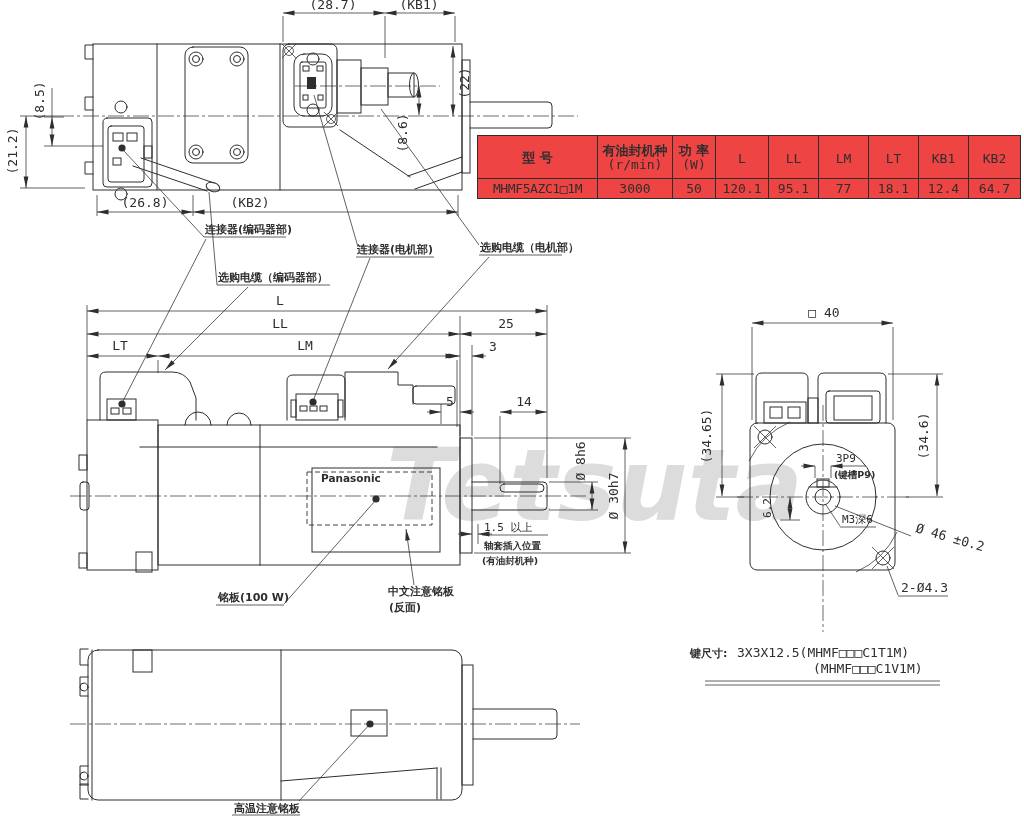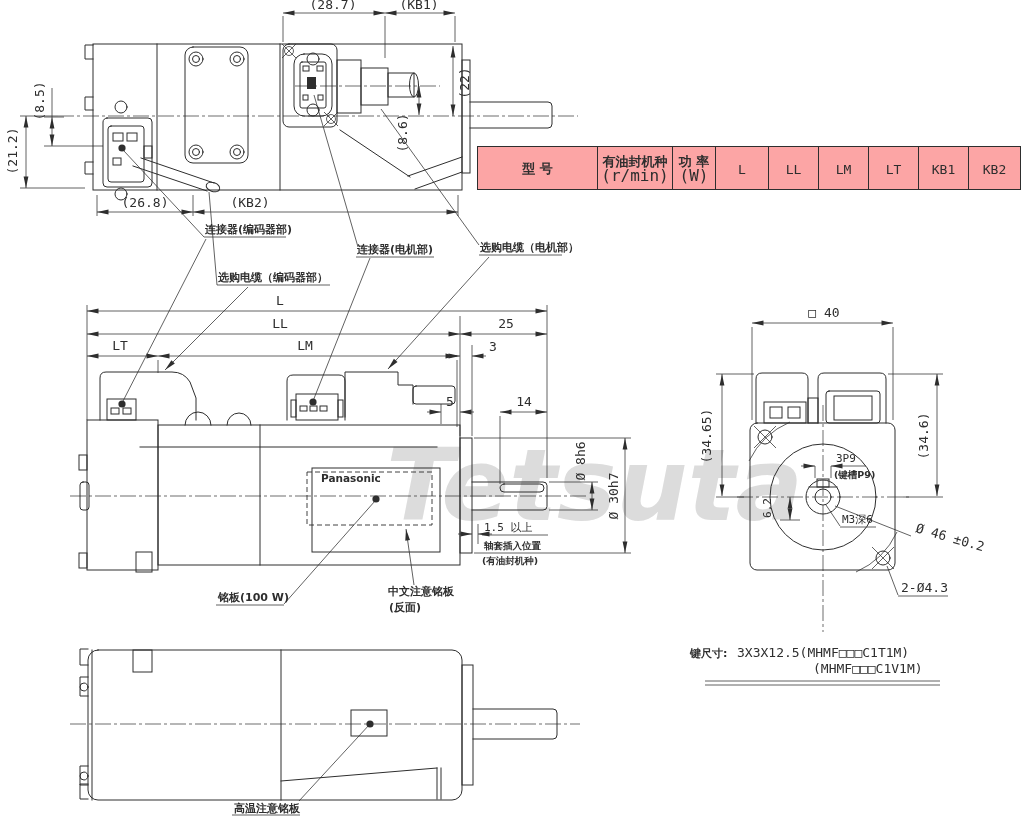--- a/index.html
+++ b/index.html
@@ -14,29 +14,29 @@
   .fk{fill:#2e2e2e;stroke:none;}
   .dt{font-size:13px;}
   .dts{font-size:11px;}
   .am{text-anchor:middle;}
   .cn{font-family:"DejaVu Sans",sans-serif;font-weight:bold;font-size:11px;}
   .cns{font-family:"DejaVu Sans",sans-serif;font-weight:bold;font-size:9.5px;}
   .brand{font-family:"DejaVu Sans",sans-serif;font-weight:bold;font-size:10.5px;}
   .wm{font-family:"DejaVu Sans",sans-serif;font-style:italic;font-weight:bold;
       font-size:100px;fill:#d6d6d6;opacity:.85;}
   
-  #spec-table{position:absolute;left:477px;top:146px;border-collapse:collapse;
-      table-layout:fixed;background:#fca5a5;}
+  #spec-table{position:absolute;left:477px;top:135px;border-collapse:collapse;
+      table-layout:fixed;background:#ef4444;}
   #spec-table td,#spec-table th{border:1px solid #2e2e2e;padding:0;margin:0;
       text-align:center;vertical-align:middle;color:#2e2e2e;overflow:hidden;
       font-family:"DejaVu Sans Mono",monospace;font-weight:normal;}
   #spec-table th{height:42px;}
   #spec-table td{height:19px;font-size:13px;}
   .hcn{font-family:"DejaVu Sans",sans-serif;font-weight:bold;font-size:13px;display:block;line-height:15px;}
-  .hsub{font-size:16px;display:block;line-height:13px;text-align:center;}
+  .hsub{font-size:13px;display:block;line-height:13px;text-align:center;}
   .hlat{font-size:13px;}
   .model{text-align:left;padding-left:3px;font-size:12.5px;letter-spacing:-0.4px;}
 </style>
 </head>
 <body>
 
 <div id="canvas">
 
 <svg width="1024" height="818" viewBox="0 0 1024 818">
   <defs>
@@ -341,16 +341,27 @@
             <span class="hcn">功 率</span>
             <span class="hsub">(W)</span>
           </th>
     <th><span class="hlat">L</span></th>
     <th><span class="hlat">LL</span></th>
     <th><span class="hlat">LM</span></th>
     <th><span class="hlat">LT</span></th>
     <th><span class="hlat">KB1</span></th>
     <th><span class="hlat">KB2</span></th>
   </tr>
+  <tr>
+    <td class="model">MHMF5AZC1□1M</td>
+    <td>3000</td>
+    <td>50</td>
+    <td>120.1</td>
+    <td>95.1</td>
+    <td>77</td>
+    <td>18.1</td>
+    <td>12.4</td>
+    <td>64.7</td>
+  </tr>
 </tbody>
     </table>
 
 </div>
 
 </body></html>

